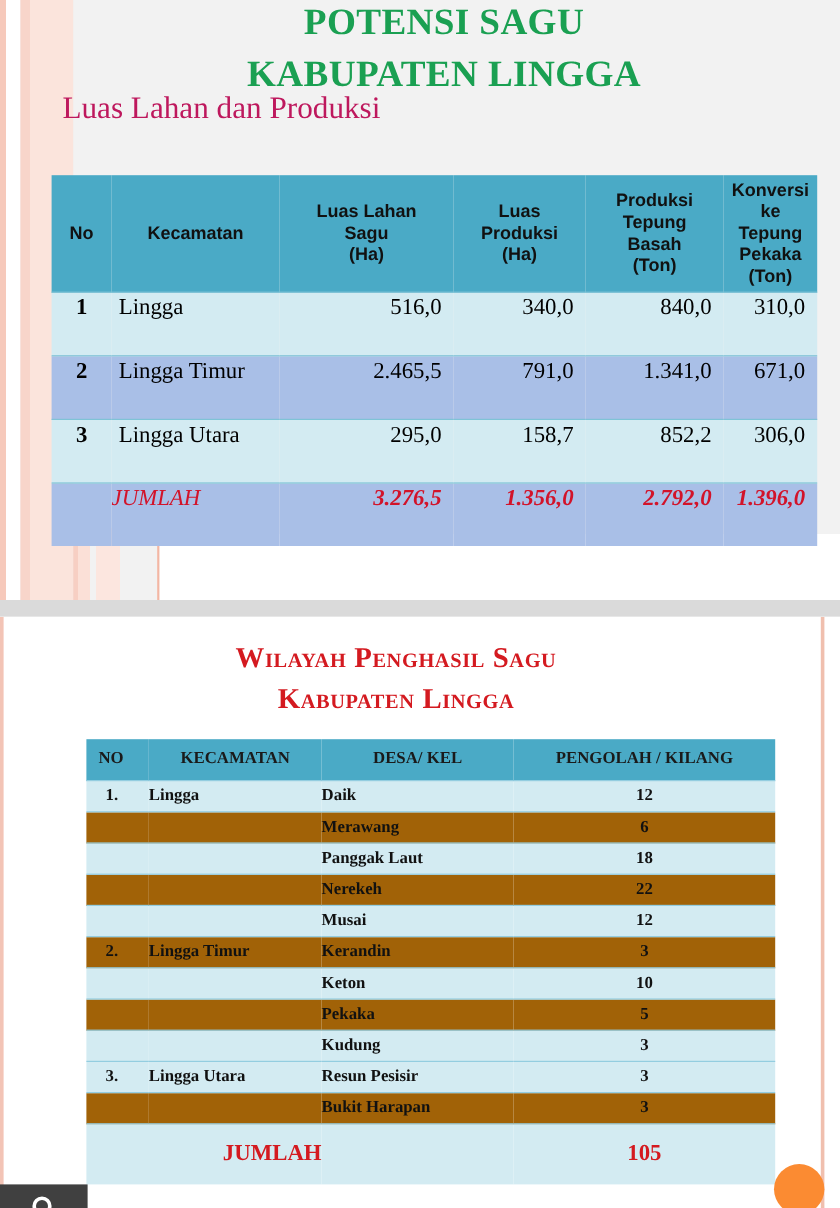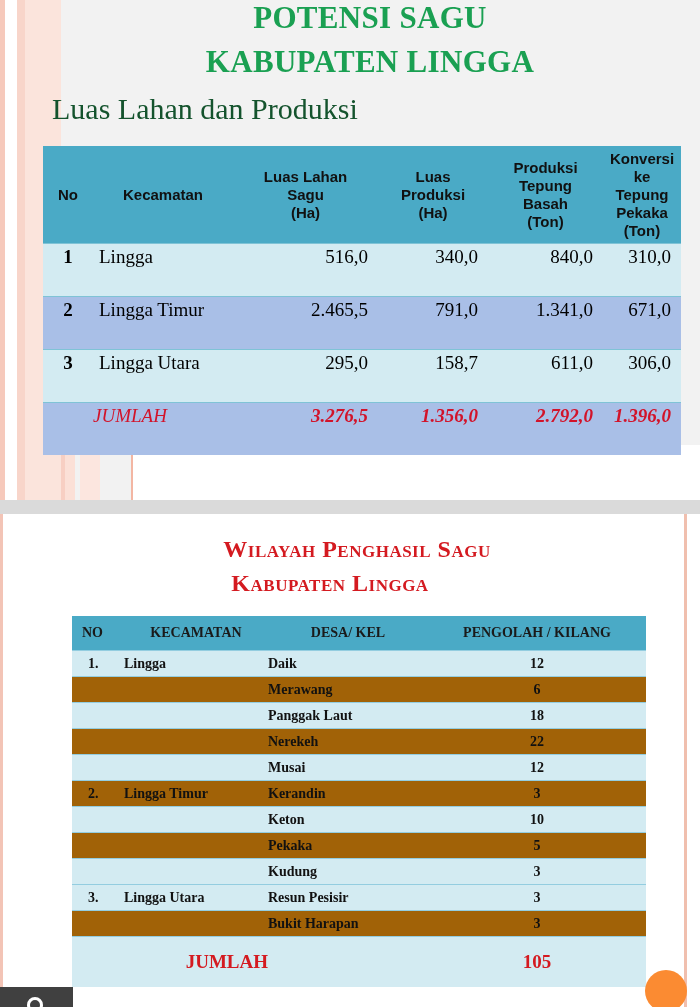--- a/index.html
+++ b/index.html
@@ -13,42 +13,42 @@
   .d3 { left:17px; width:8px; background:#f8d5ca; }
   .d4 { left:25px; width:36px; background:#fbe4dc; }
   .d5 { left:61px; width:4px; background:#f7cfc3; top:440px; }
   .d6 { left:65px; width:10px; background:#fbe0d7; top:440px; }
   .d7 { left:80px; width:20px; background:#fce6df; top:440px; }
   .d8 { left:131px; width:2px; background:#f3b6a3; top:440px; }
   .bottom-white { position:absolute; left:133px; top:445px; width:567px; height:55px; background:#ffffff; }
   .title1 { position:absolute; left:0; width:700px; text-align:center; color:#1aa052; font-weight:bold; font-size:31px; letter-spacing:0.3px; }
   .t1a { top:0px; left:20px; }
   .t1b { top:44px; left:20px; }
-  .subtitle1 { position:absolute; left:52px; top:92px; color:#14532d; font-size:30px; }
+  .subtitle1 { position:absolute; left:52px; top:75px; color:#be185d; font-size:26px; }
 
   .table1 { position:absolute; left:43px; top:146px; width:638px; border-collapse:collapse; table-layout:fixed; }
   .table1 th { background:#4aaac6; color:#111; font-family:"Liberation Sans", sans-serif; font-weight:bold; font-size:15px; line-height:18px; height:97px; padding:0; text-align:center; }
   .table1 td { font-size:19px; height:50px; padding:0; vertical-align:top; padding-top:2px; border-top:1px solid #7fc3d6; }
   .table1 tr.odd td { background:#d3ebf2; }
   .table1 tr.even td { background:#a9bfe7; }
   .table1 td.no { text-align:center; font-weight:bold; }
   .table1 td.name { text-align:left; padding-left:6px; }
   .table1 td.num { text-align:right; padding-right:10px; }
   .table1 tr.total td { color:#d2132a; font-style:italic; font-weight:bold; }
   .table1 tr.total td.name { font-weight:normal; padding-left:0; }
 
   
   .sep { position:absolute; left:0; top:500px; width:700px; height:14px; background:#dadada; }
 
   
   .slide2 { position:absolute; left:0; top:514px; width:700px; height:493px; background:#ffffff; overflow:hidden; }
   .s2-left { position:absolute; left:0; top:0; width:3px; height:100%; background:#f3c4b6; }
   .s2-right { position:absolute; left:684px; top:0; width:3px; height:100%; background:#f0bfae; }
   .title2 { position:absolute; left:0; width:660px; text-align:center; color:#d41a20; font-weight:bold; font-size:24px; font-variant:small-caps; letter-spacing:0.5px; }
-  .t2a { top:22px;margin-left:27px; }
+  .t2a { top:22px; }
   .t2b { top:56px; }
 
   .table2 { position:absolute; left:72px; top:102px; width:574px; border-collapse:collapse; table-layout:fixed; font-weight:bold; font-size:14px; }
   .table2 th { background:#4aaac6; color:#1a1a1a; font-weight:bold; font-size:14px; height:34px; padding:0; }
   .table2 td { height:25px; padding:0; border-top:1px solid #93cde0; color:#111; }
   .table2 tr.odd td { background:#d3ebf2; }
   .table2 tr.even td { background:#a16207; }
   .table2 td.no { padding-left:16px; }
   .table2 td.kec { padding-left:0; }
   .table2 td.desa { padding-left:0; }
@@ -130,21 +130,21 @@
         <td class="num">2.465,5</td>
         <td class="num">791,0</td>
         <td class="num">1.341,0</td>
         <td class="num">671,0</td>
       </tr>
       <tr class="odd">
         <td class="no">3</td>
         <td class="name">Lingga Utara</td>
         <td class="num">295,0</td>
         <td class="num">158,7</td>
-        <td class="num">611,0</td>
+        <td class="num">852,2</td>
         <td class="num">306,0</td>
       </tr>
       <tr class="even total">
         <td class="no"></td>
         <td class="name">JUMLAH</td>
         <td class="num">3.276,5</td>
         <td class="num">1.356,0</td>
         <td class="num">2.792,0</td>
         <td class="num">1.396,0</td>
       </tr>

